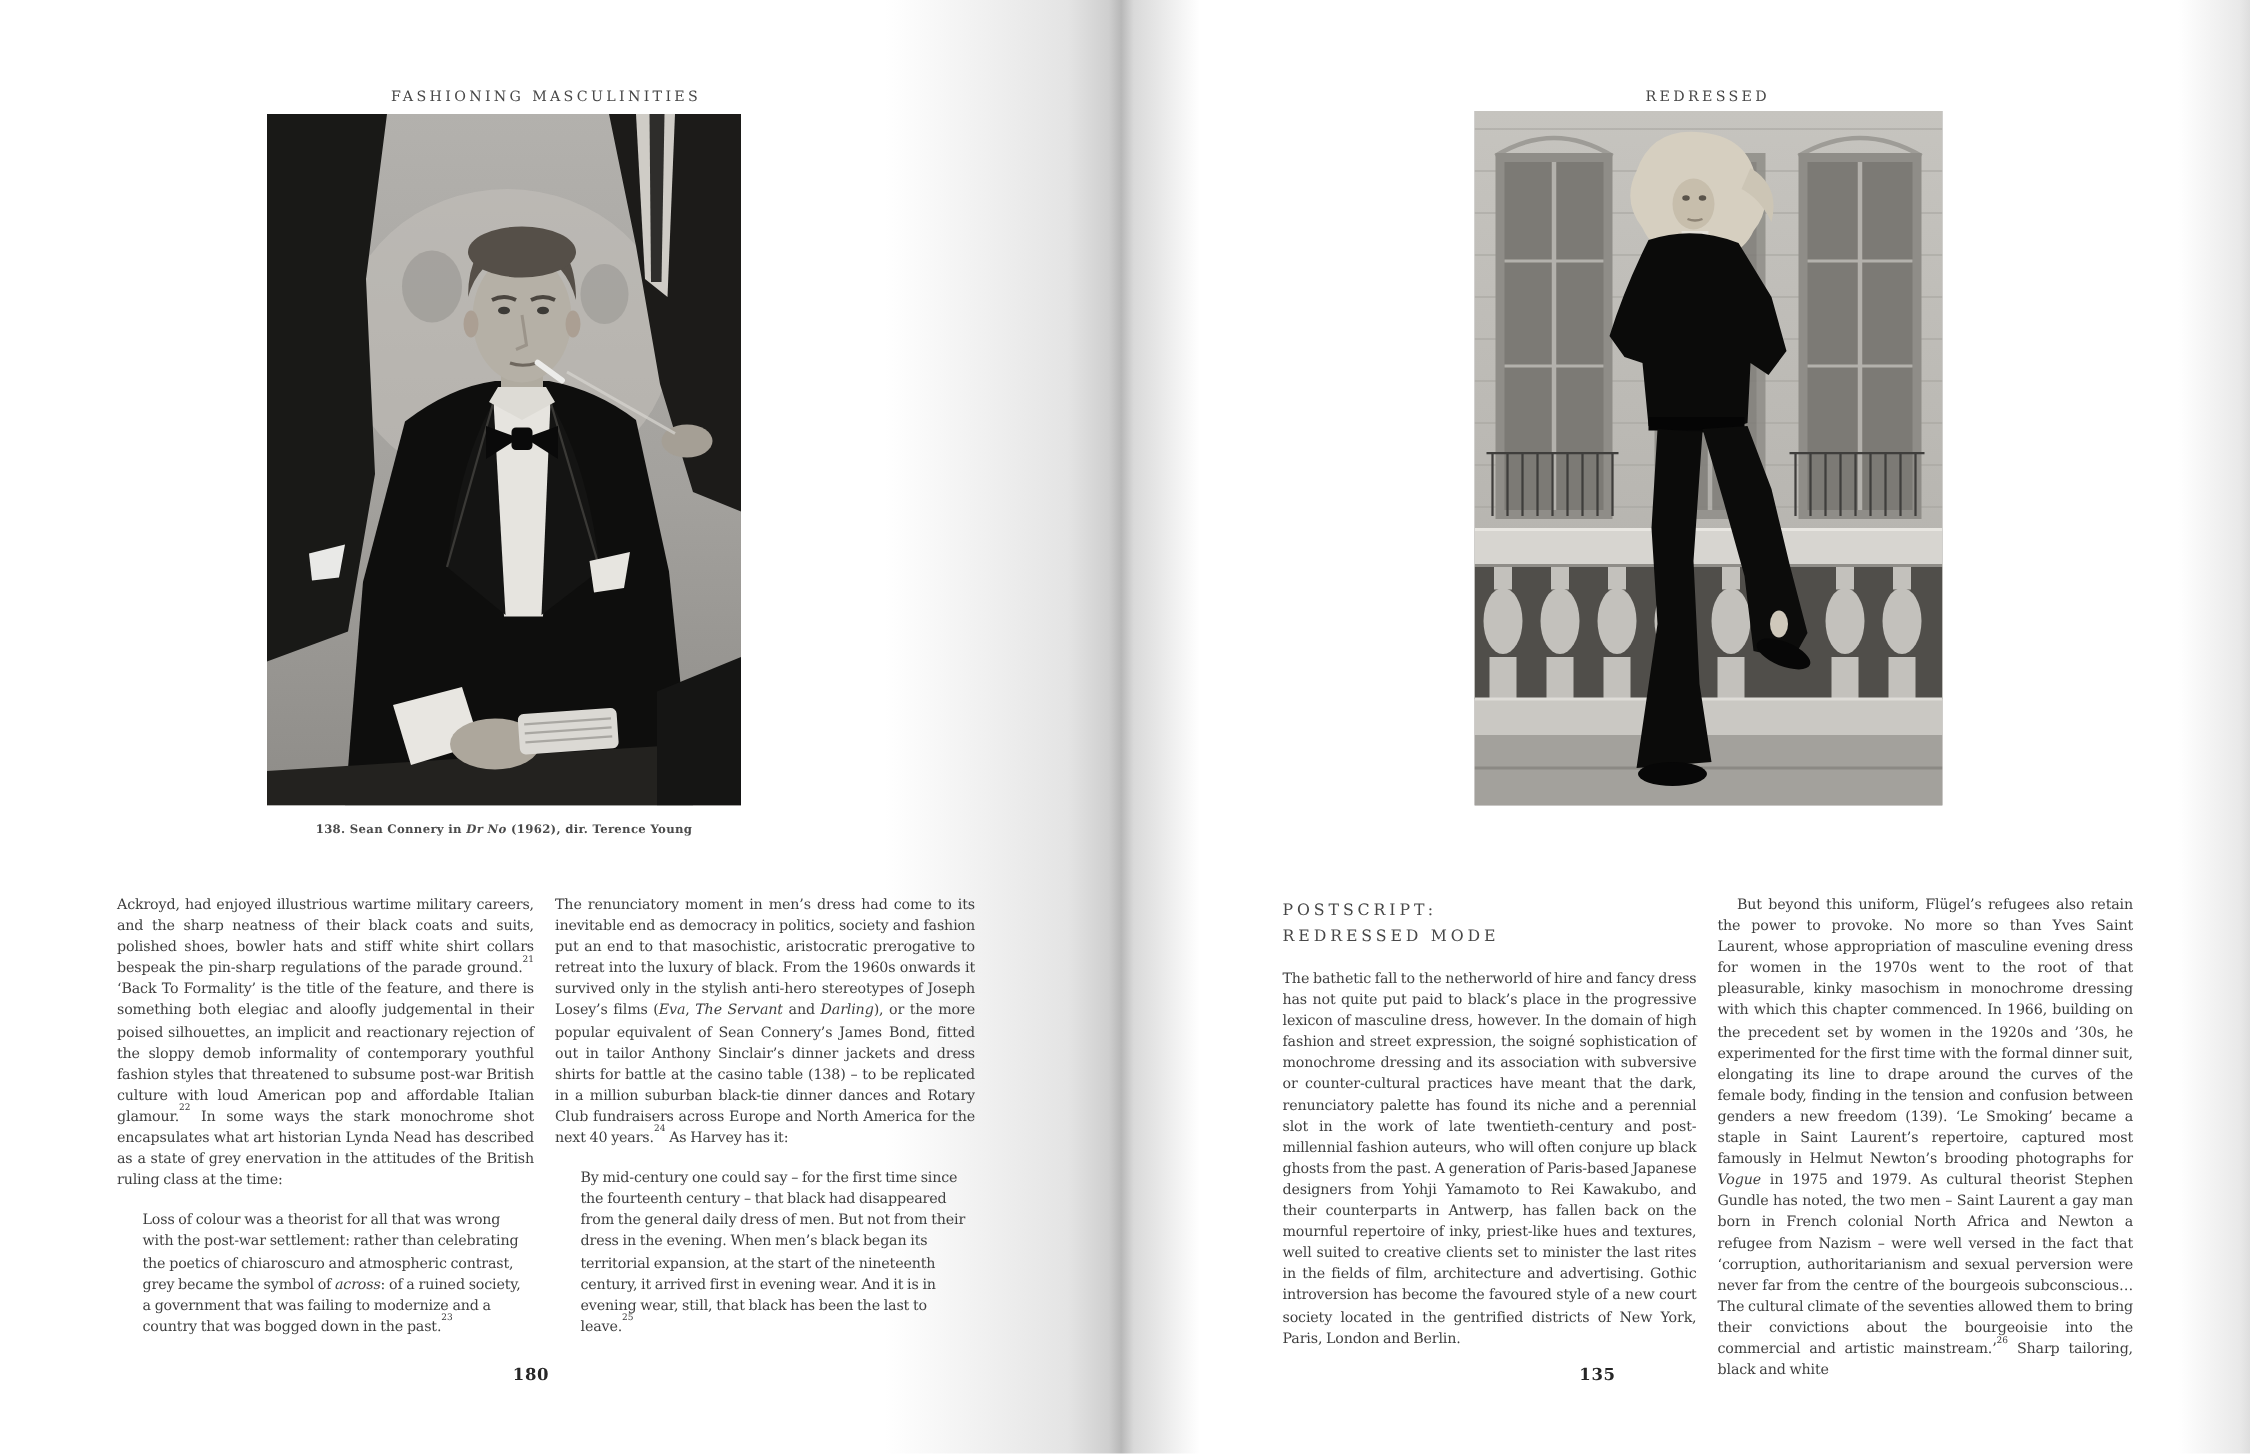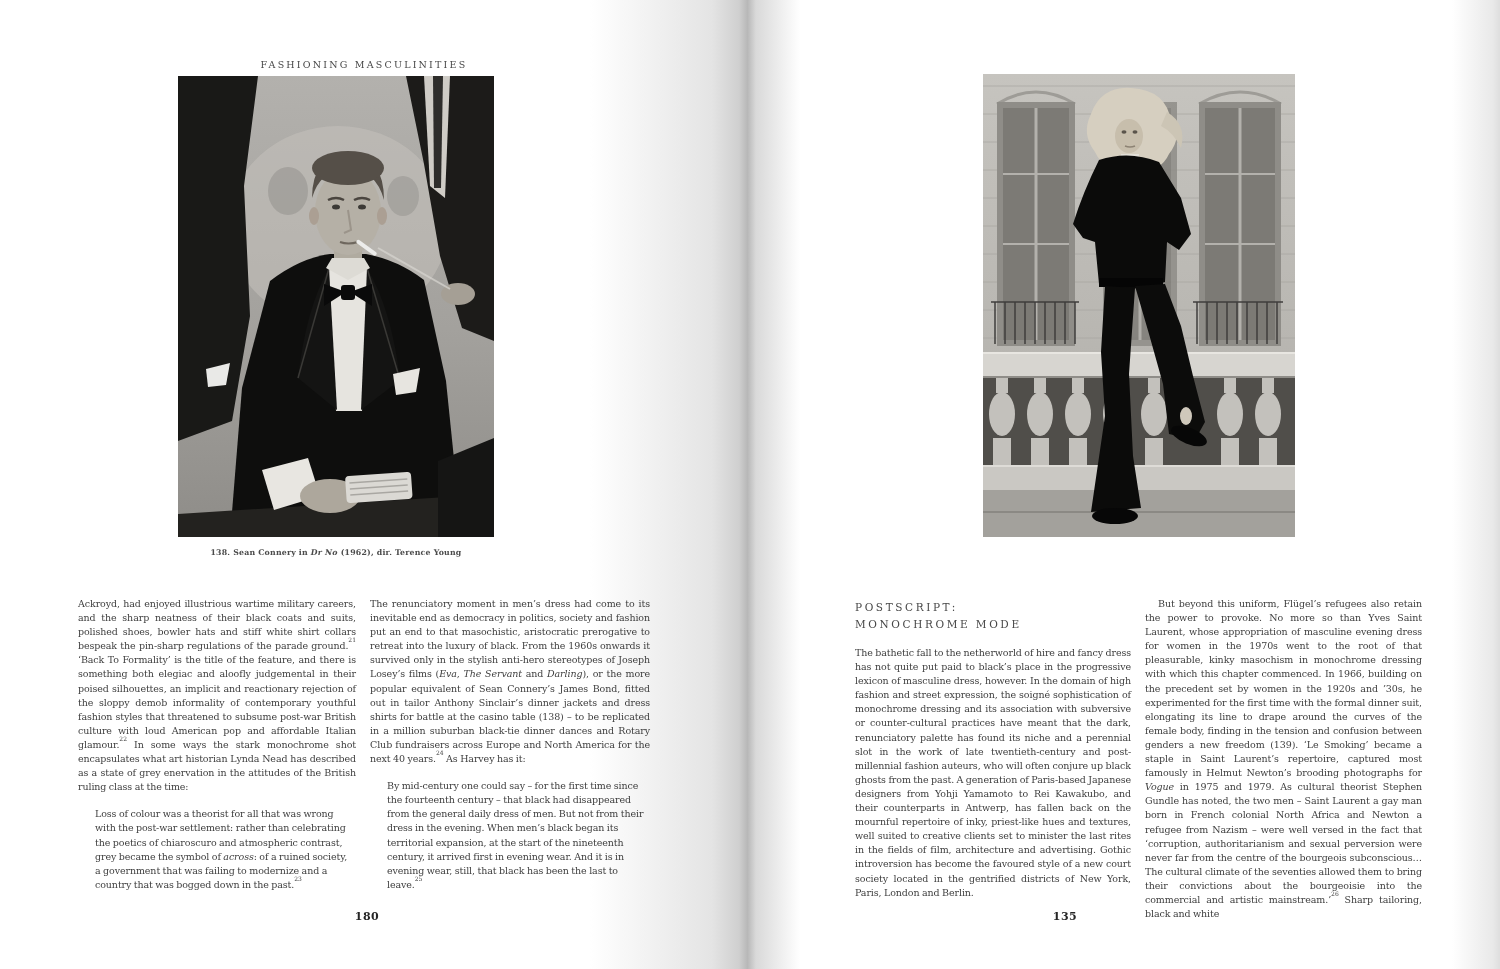--- a/index.html
+++ b/index.html
@@ -29,21 +29,21 @@
   .col-l2{left:370px;width:280px;}
   .col-r1{left:855px;width:276px;}
   .col-r2{left:1145px;width:277px;}
   .blk-para{text-align:justify;}
   .blk-para.indent{text-indent:13px;}
   .blk-quote{margin:13px 6px 13px 17px;text-align:left;}
   .blk-heading{font-size:10.5px;line-height:17px;letter-spacing:2.6px;margin:2px 0 13px 0;color:var(--header);}
   sup{font-size:6px;line-height:0;position:relative;top:-3px;letter-spacing:0;}
   i{font-style:italic;}
   .pagenum{position:absolute;top:910px;width:100px;text-align:center;font-size:11px;font-weight:bold;letter-spacing:.5px;color:var(--pagenum);}
-  .pn-left{left:317px;}
+  .pn-left{left:304px;}
   .pn-right{left:1015px;}
 </style>
 </head>
 <body>
 
 <div class="spread">
   <div class="gutter"></div>
   <div class="edge-right"></div>
 
   <section class="page">
@@ -119,20 +119,21 @@
       </div>
     <div class="col col-l2">
         <div class="blk blk-para"><span>The renunciatory moment in men’s dress had come to its inevitable end as democracy in politics, society and fashion put an end to that masochistic, aristocratic prerogative to retreat into the luxury of black. From the 1960s onwards it survived only in the stylish anti-hero stereotypes of Joseph Losey’s films (</span><i>Eva</i><span>, </span><i>The Servant</i><span> and </span><i>Darling</i><span>), or the more popular equivalent of Sean Connery’s James Bond, fitted out in tailor Anthony Sinclair’s dinner jackets and dress shirts for battle at the casino table (138) – to be replicated in a million suburban black-tie dinner dances and Rotary Club fundraisers across Europe and North America for the next 40 years.</span><sup>24</sup><span> As Harvey has it:</span></div>
         <div class="blk blk-quote"><span>By mid-century one could say – for the first time since the fourteenth century – that black had disappeared from the general daily dress of men. But not from their dress in the evening. When men’s black began its territorial expansion, at the start of the nineteenth century, it arrived first in evening wear. And it is in evening wear, still, that black has been the last to leave.</span><sup>25</sup></div>
       </div>
 
     <div class="pagenum pn-left">180</div>
   </section>
 
   <section class="page">
+    <div class="running-header hdr-right">REDRESSED</div>
 
     <figure class="photo photo-right">
       <svg viewBox="0 0 312 463" preserveAspectRatio="none">
         <defs>
           <linearGradient id="rbg" x1="0" y1="0" x2="0" y2="1">
             <stop offset="0" stop-color="#c6c4bf"></stop>
               <stop offset="1" stop-color="#aeaca7"></stop>
           </linearGradient>
         </defs>
         <rect width="312" height="463" fill="url(#rbg)"></rect>
@@ -260,21 +261,21 @@
         <g transform="rotate(22 206 362)">
             <ellipse cx="206" cy="362" rx="19" ry="8" fill="#070707"></ellipse>
           </g>
 
         <path d="M122 212 L152 214 L146 300 L150 382 L158 434 L108 438 L122 342 L118 278 Z" fill="#0b0b0a"></path>
         <ellipse cx="132" cy="442" rx="23" ry="8" fill="#070707"></ellipse>
       </svg>
     </figure>
 
     <div class="col col-r1">
-        <div class="blk blk-heading"><span>POSTSCRIPT:</span><br><span>MONOCHROME MODE</span></div>
+        <div class="blk blk-heading"><span>POSTSCRIPT:</span><br><span>REDRESSED MODE</span></div>
         <div class="blk blk-para"><span>The bathetic fall to the netherworld of hire and fancy dress has not quite put paid to black’s place in the progressive lexicon of masculine dress, however. In the domain of high fashion and street expression, the soigné sophistication of monochrome dressing and its association with subversive or counter-cultural practices have meant that the dark, renunciatory palette has found its niche and a perennial slot in the work of late twentieth-century and post-millennial fashion auteurs, who will often conjure up black ghosts from the past. A generation of Paris-based Japanese designers from Yohji Yamamoto to Rei Kawakubo, and their counterparts in Antwerp, has fallen back on the mournful repertoire of inky, priest-like hues and textures, well suited to creative clients set to minister the last rites in the fields of film, architecture and advertising. Gothic introversion has become the favoured style of a new court society located in the gentrified districts of New York, Paris, London and Berlin.</span></div>
       </div>
     <div class="col col-r2">
         <div class="blk blk-para indent"><span>But beyond this uniform, Flügel’s refugees also retain the power to provoke. No more so than Yves Saint Laurent, whose appropriation of masculine evening dress for women in the 1970s went to the root of that pleasurable, kinky masochism in monochrome dressing with which this chapter commenced. In 1966, building on the precedent set by women in the 1920s and ’30s, he experimented for the first time with the formal dinner suit, elongating its line to drape around the curves of the female body, finding in the tension and confusion between genders a new freedom (139). ‘Le Smoking’ became a staple in Saint Laurent’s repertoire, captured most famously in Helmut Newton’s brooding photographs for </span><i>Vogue</i><span> in 1975 and 1979. As cultural theorist Stephen Gundle has noted, the two men – Saint Laurent a gay man born in French colonial North Africa and Newton a refugee from Nazism – were well versed in the fact that ‘corruption, authoritarianism and sexual perversion were never far from the centre of the bourgeois subconscious… The cultural climate of the seventies allowed them to bring their convictions about the bourgeoisie into the commercial and artistic mainstream.’</span><sup>26</sup><span> Sharp tailoring, black and white</span></div>
       </div>
 
     <div class="pagenum pn-right">135</div>
   </section>
 </div>
 

